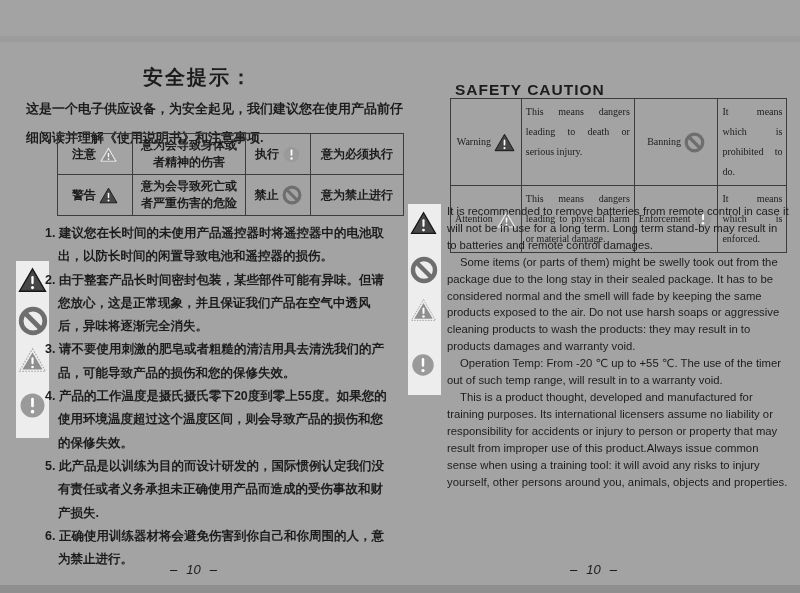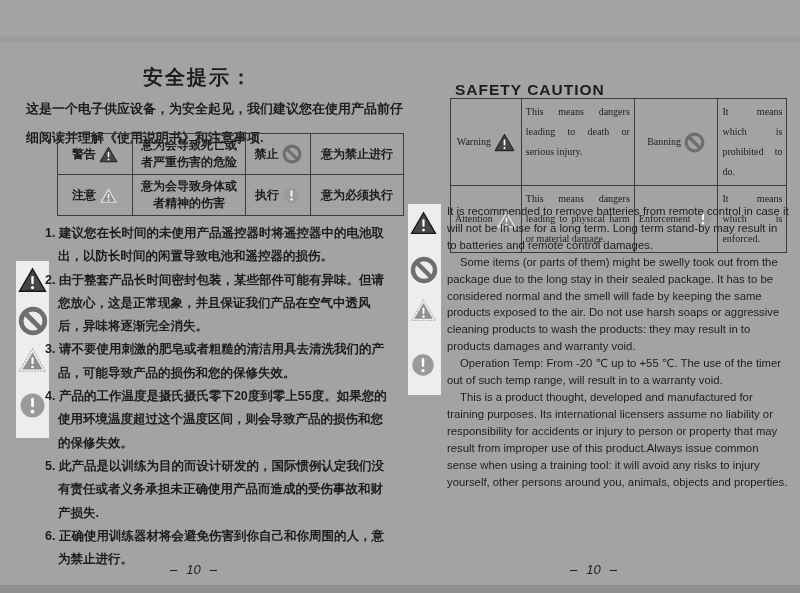--- a/index.html
+++ b/index.html
@@ -80,56 +80,56 @@
 
   <h1 class="title-cn">安全提示：</h1>
 
   <p class="intro-cn">这是一个电子供应设备，为安全起见，我们建议您在使用产品前仔细阅读并理解《使用说明书》和注意事项.</p>
 
   <table class="cn-table">
     <tbody>
         <tr>
       <td class="c1">
         <span class="cell-flex">
+          <span>注意</span>
+          <svg class="ic" width="19" height="17" viewBox="0 0 32 29">
+                <use href="#tri-light"></use>
+              </svg>
+        </span>
+      </td>
+      <td class="c2">意为会导致身体或者精神的伤害</td>
+      <td class="c3">
+        <span class="cell-flex">
+          <span>执行</span>
+          <svg class="ic" width="19" height="19" viewBox="0 0 32 32">
+                <use href="#enf"></use>
+              </svg>
+        </span>
+      </td>
+      <td class="c4">意为必须执行</td>
+    </tr>
+    <tr>
+      <td class="c1">
+        <span class="cell-flex">
           <span>警告</span>
           <svg class="ic" width="19" height="17" viewBox="0 0 32 29">
                 <use href="#tri-dark"></use>
               </svg>
         </span>
       </td>
       <td class="c2">意为会导致死亡或者严重伤害的危险</td>
       <td class="c3">
         <span class="cell-flex">
           <span>禁止</span>
           <svg class="ic" width="20" height="20" viewBox="0 0 32 32">
                 <use href="#ban"></use>
               </svg>
         </span>
       </td>
       <td class="c4">意为禁止进行</td>
-    </tr>
-    <tr>
-      <td class="c1">
-        <span class="cell-flex">
-          <span>注意</span>
-          <svg class="ic" width="19" height="17" viewBox="0 0 32 29">
-                <use href="#tri-light"></use>
-              </svg>
-        </span>
-      </td>
-      <td class="c2">意为会导致身体或者精神的伤害</td>
-      <td class="c3">
-        <span class="cell-flex">
-          <span>执行</span>
-          <svg class="ic" width="19" height="19" viewBox="0 0 32 32">
-                <use href="#enf"></use>
-              </svg>
-        </span>
-      </td>
-      <td class="c4">意为必须执行</td>
     </tr>
   </tbody>
     </table>
 
   <div class="icon-strip strip-left">
     <svg class="ic strip-icon" style="top:6px" width="29" height="26" viewBox="0 0 32 29">
         <use href="#tri-dark"></use>
       </svg>
     <svg class="ic strip-icon" style="top:45px" width="30" height="30" viewBox="0 0 32 32">
         <use href="#ban"></use>

